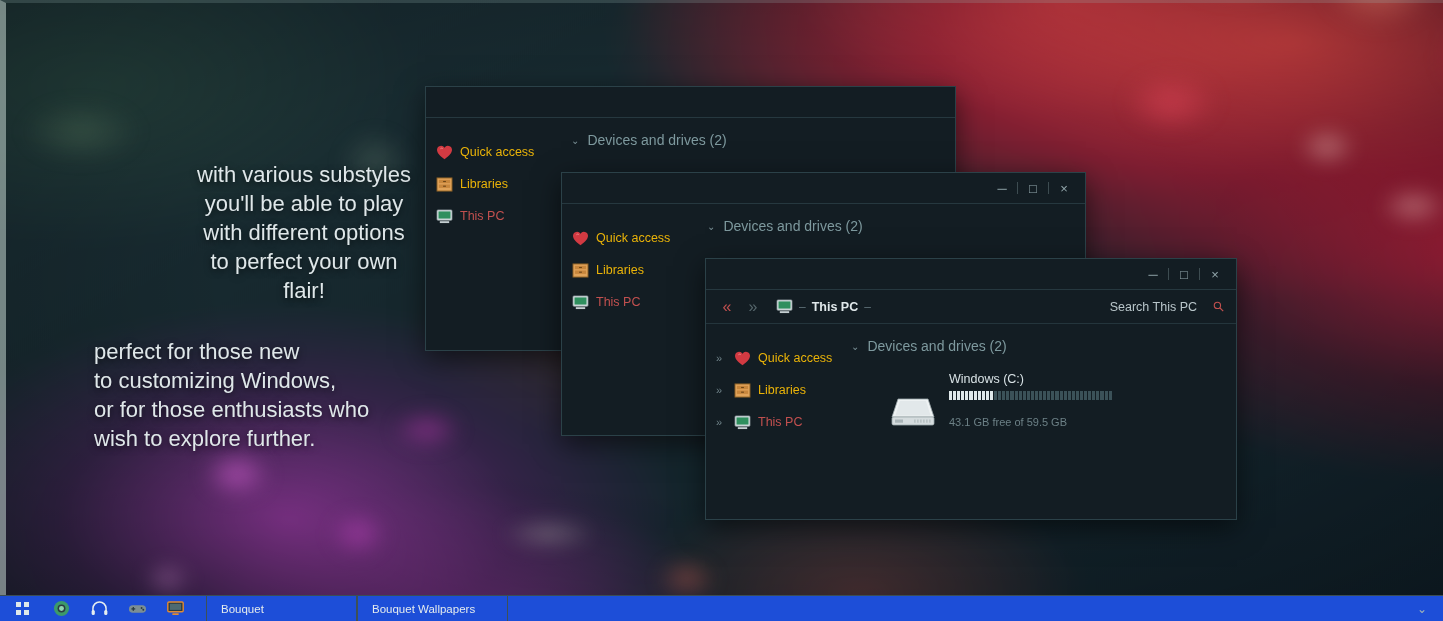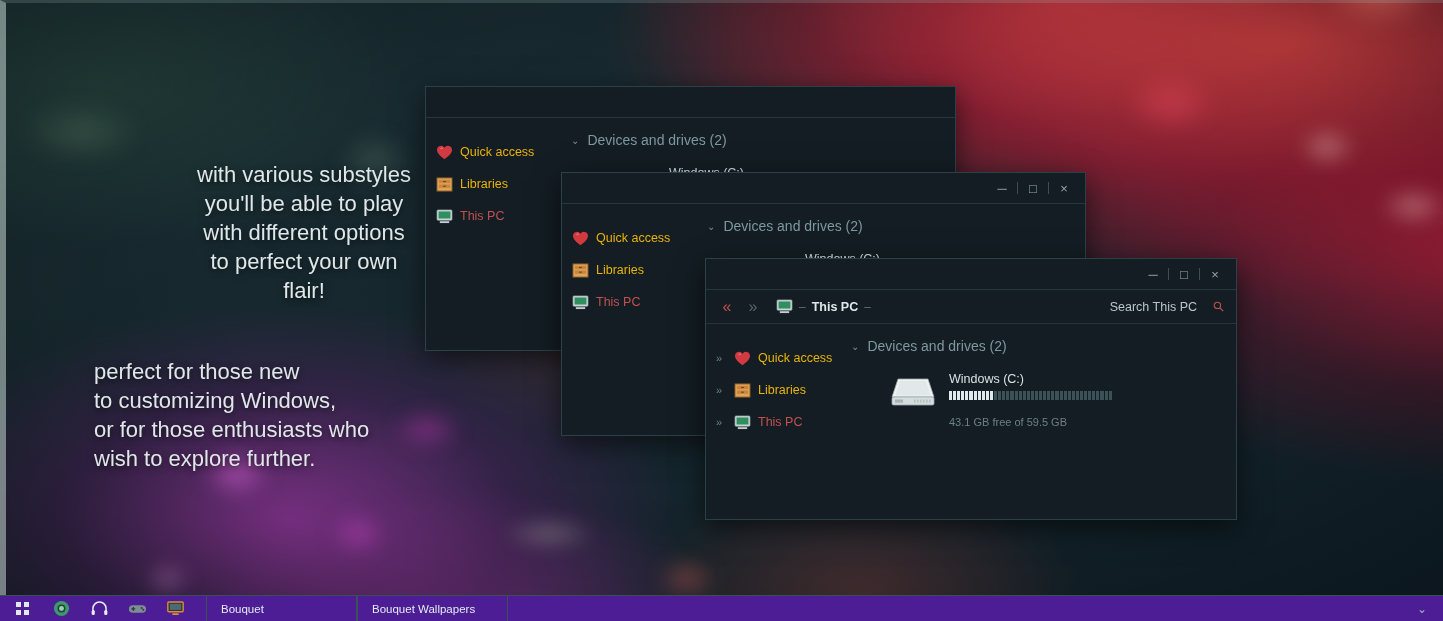--- a/index.html
+++ b/index.html
@@ -72,21 +72,21 @@
     font-size: 40px; font-weight: 300; letter-spacing: 0.5px;
     color: #eef3f4; line-height: 1;
     text-shadow: 0 2px 8px rgba(0,0,0,0.55);
   }
   .promo-p {
     font-size: 22px; font-weight: 300; line-height: 1.32;
     color: #dfe7e9; white-space: pre-line;
     text-shadow: 0 2px 7px rgba(0,0,0,0.6);
   }
   .promo-p1 { margin-top: 48px; text-align: center; }
-  .promo-p2 { margin-top: 52px; }
+  .promo-p2 { margin-top: 32px; }
 
   
   .win {
     position: absolute;
     background: #131d23;
     border: 1px solid #2b4148;
     box-shadow: 0 8px 26px rgba(0,0,0,0.55);
     overflow: hidden;
   }
   .win-back  { left: 425px; top: 86px;  width: 531px; height: 265px; }
@@ -128,34 +128,34 @@
   .side-chev { color: #6f8288; font-size: 11px; width: 11px; }
   .side-ico { width: 17px; height: 15px; flex-shrink: 0; }
   .side-label { font-size: 12.5px; color: #eab308; }
   .side-label.sel { color: #c2504f; }
 
   .content { flex: 1; padding: 14px 0 0 0; position: relative; }
   .group-head { display: flex; align-items: center; gap: 8px; margin-left: 0px; }
   .group-chev { color: #7b9197; font-size: 10px; }
   .group-title { color: #7e999e; font-size: 14px; }
 
-  .drive-row { display: flex; align-items: flex-start; gap: 12px; margin-top: 16px; margin-left: 38px; }
+  .drive-row { display: flex; align-items: flex-end; gap: 12px; margin-top: 16px; margin-left: 38px; }
   .drive-ico { width: 48px; height: 38px; flex-shrink: 0; }
   .drive-meta { padding-top: 2px; }
   .drive-name { color: #d8e2e5; font-size: 12.5px; }
   .drive-bar { margin-top: 5px; width: 163px; height: 9px; display: flex; gap: 1px; }
   .seg { flex: 1 0 auto; width: 3px; }
   .seg-used { background: #dfe8ea; }
   .seg-free { background: #3b5158; }
   .drive-free { margin-top: 16px; color: #6c8086; font-size: 11px; }
 
   
   .taskbar {
     position: absolute; left: 0; bottom: 0; width: 1443px; height: 26px;
-    background: #4c1d95;
+    background: #1d4ed8;
     display: flex; align-items: center;
     border-top: 1px solid #3b4e55;
   }
   .tb-icons { display: flex; align-items: center; gap: 16px; padding-left: 12px; }
   .tb-ico { width: 22px; height: 18px; display: flex; align-items: center; justify-content: center; }
   .tb-tasks { display: flex; height: 100%; margin-left: 20px; }
   .tb-task {
     width: 151px; height: 100%;
     display: flex; align-items: center; padding-left: 14px;
     border-left: 1px solid #3d5056; border-right: 1px solid #3d5056;

